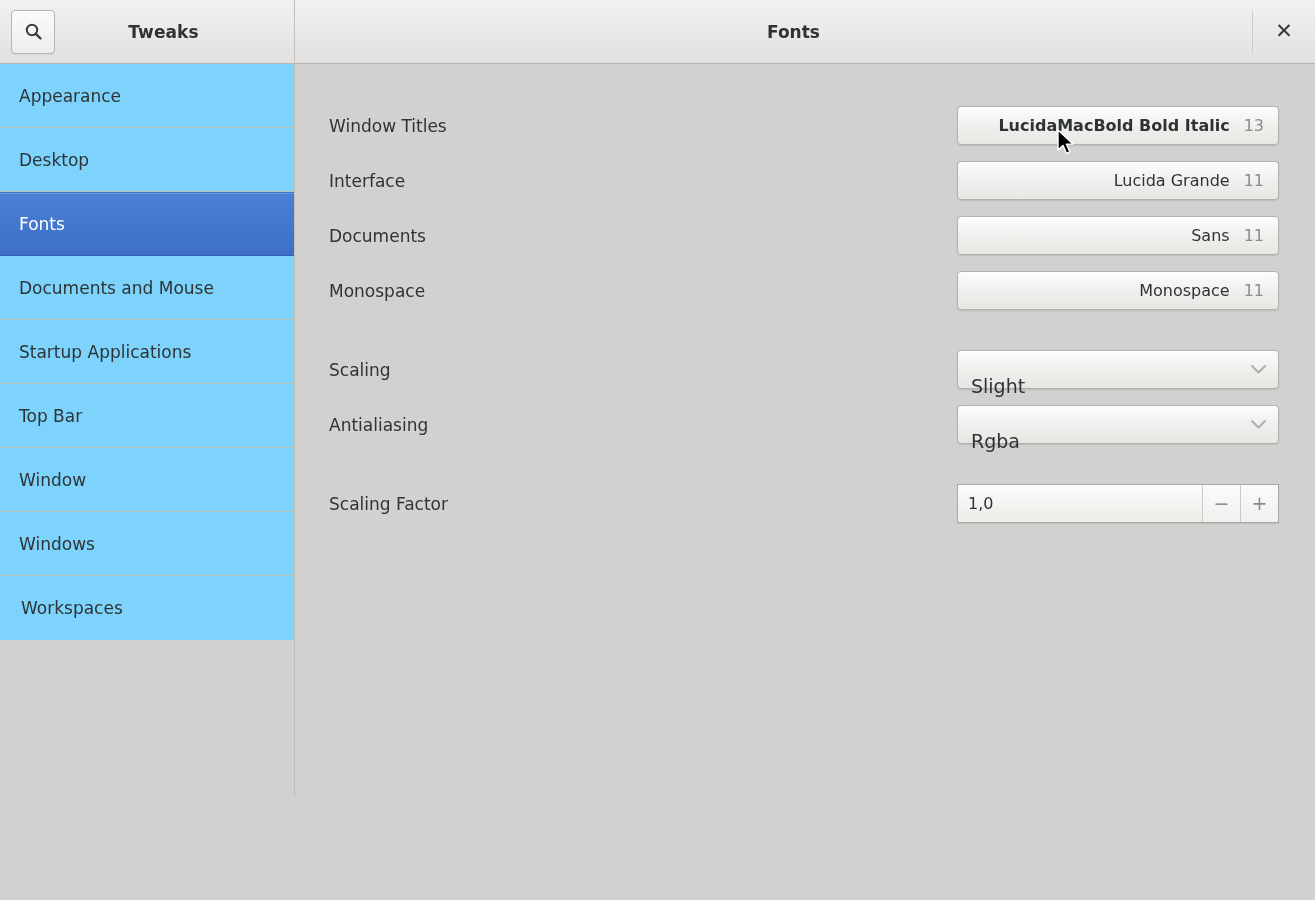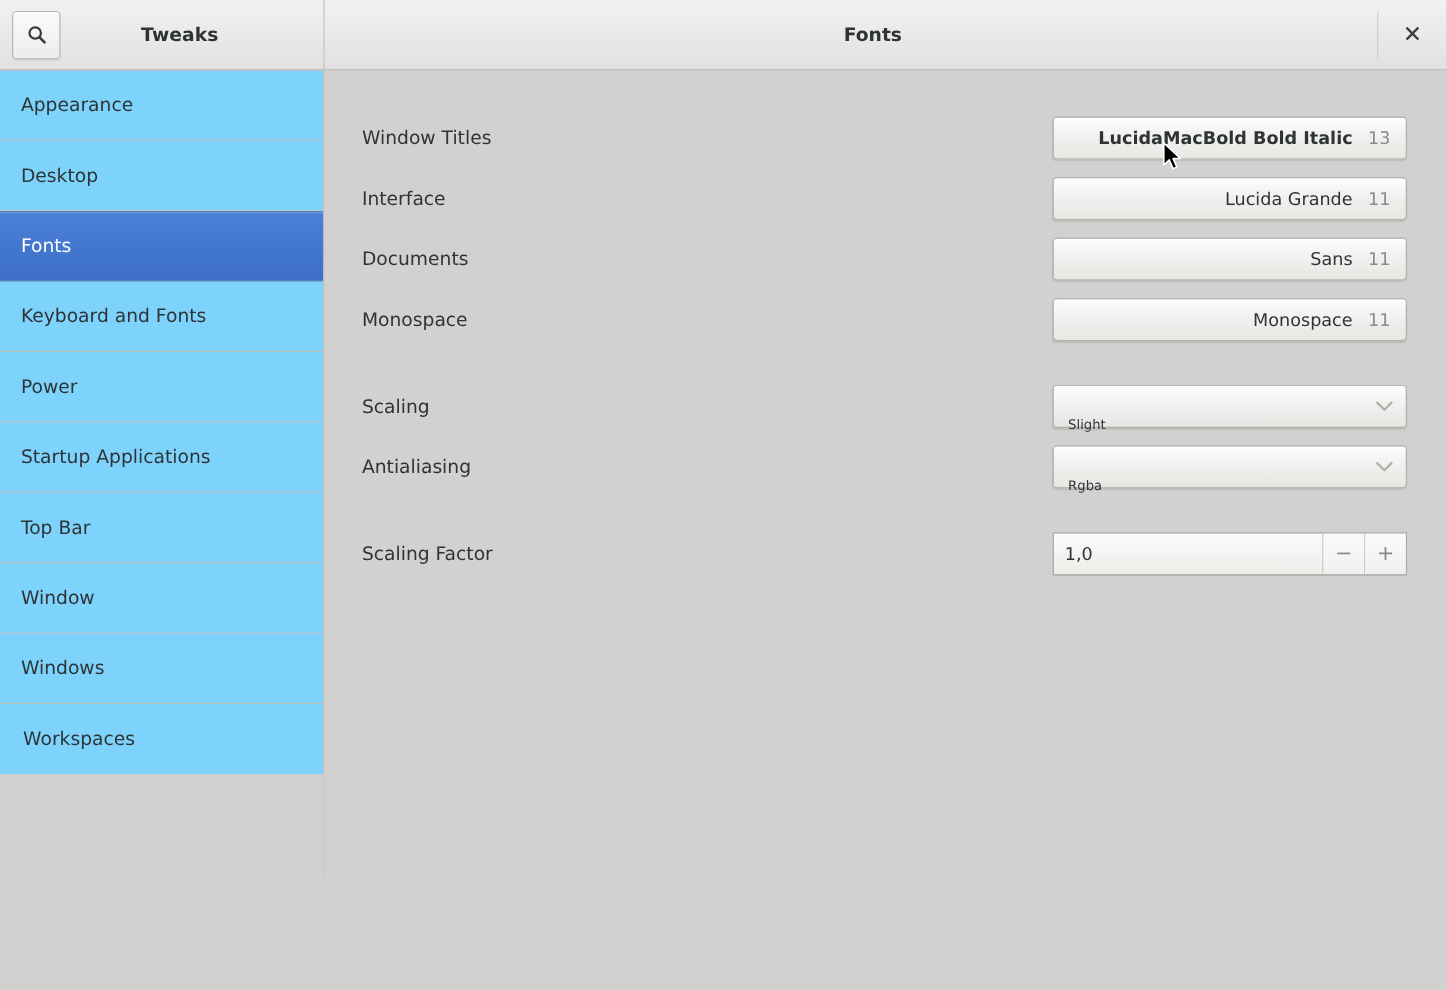--- a/index.html
+++ b/index.html
@@ -163,21 +163,21 @@
     width: 100%;
     height: 39px;
     border: 1px solid #b3b0ad;
     border-radius: 4px;
     background: linear-gradient(to bottom, #fdfdfc 0%, #f1efed 52%, #e8e6e3 100%);
     box-shadow: 0 1px 0 rgba(255,255,255,0.9) inset, 0 1px 1.5px rgba(0,0,0,0.10);
     display: flex; align-items: center;
     padding: 0 11px 0 13px;
     cursor: pointer;
   }
-  .combo-value { flex: 1; font-size: 12px; color: #2e3436; margin-top: 32px; }
+  .combo-value { flex: 1; font-size: 19px; color: #2e3436; margin-top: 32px; }
   .chev { display:block; }
 
   
   .spin {
     width: 100%;
     height: 39px;
     border: 1px solid #aeabA8;
     border-color: #a9a6a3;
     border-radius: 0;
     background: linear-gradient(to bottom, #fcfcfb 0%, #f4f2f0 60%, #efedea 100%);
@@ -244,24 +244,21 @@
       <div class="side-item">
         <span>Appearance</span>
       </div>
       <div class="side-item">
         <span>Desktop</span>
       </div>
       <div class="side-item selected">
         <span>Fonts</span>
       </div>
       <div class="side-item">
-        <span>Keyboard and Fonts</span>
-      </div>
-      <div class="side-item">
-        <span>Power</span>
+        <span>Documents and Mouse</span>
       </div>
       <div class="side-item">
         <span>Startup Applications</span>
       </div>
       <div class="side-item">
         <span>Top Bar</span>
       </div>
       <div class="side-item">
         <span>Window</span>
       </div>

